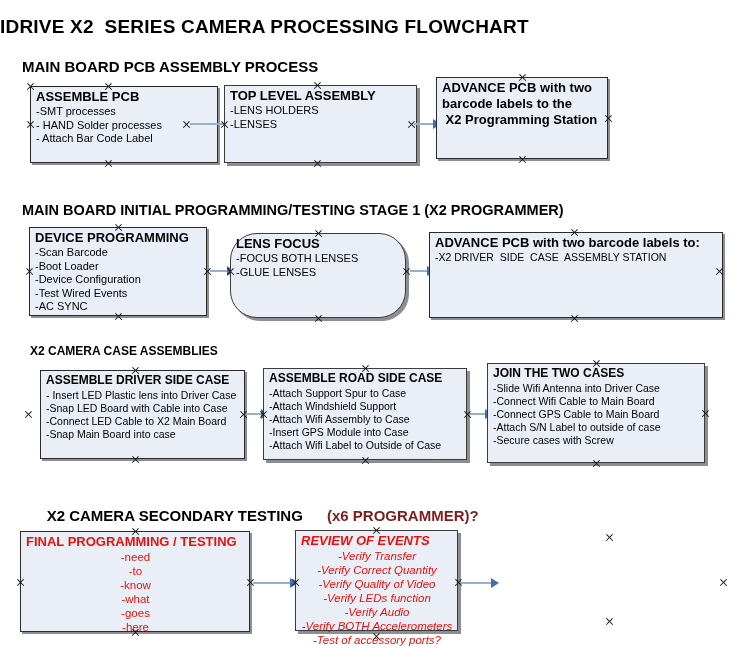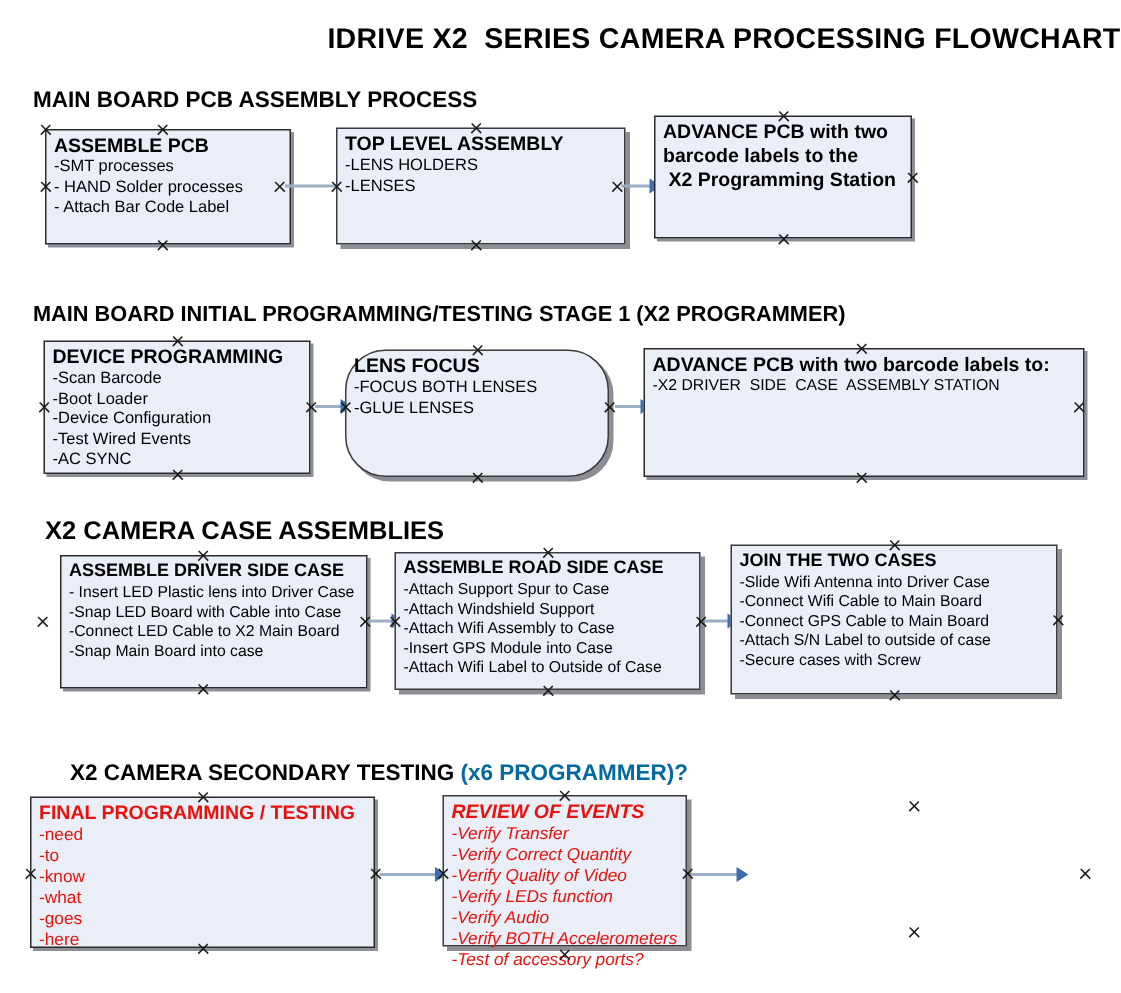--- a/index.html
+++ b/index.html
@@ -19,37 +19,38 @@
     background: #ffffff;
     overflow: hidden;
   }
 
   
   .doc-title {
     position: absolute;
     left: 0;
     top: 16px;
     width: 747px;
-    text-align: right;
+    text-align: left;
     font-size: 19px;
     font-weight: bold;
     color: #000000;
     letter-spacing: 0.2px;
     white-space: pre;
   }
 
   
   .section-head {
     position: absolute;
     font-weight: bold;
     color: #000000;
     white-space: pre;
   }
   .section-head .accent {
-    color: #0369a1;
+    color: #7f1d1d;
+    margin-left: 20px;
   }
 
   
   .node {
     position: absolute;
     background: #e9eef7;
     box-sizing: border-box;
     border: 1px solid #2a2a2a;
     box-shadow: 2px 2px 0 0 rgba(120,124,132,0.85);
     padding: 2px 4px 2px 5px;
@@ -68,21 +69,21 @@
     margin-bottom: 1px;
   }
   .node .node-line {
     font-weight: normal;
     color: #000000;
     font-size: 11px;
     line-height: 13.5px;
     white-space: pre;
   }
   .node.red .node-title { color: #e8120d; }
-  .node.red .node-line  { color: #e8120d; }
+  .node.red .node-line  { color: #e8120d; text-align: center; }
 
   
   .node.t13 .node-title { font-size: 13px; }
   .node.t12 .node-title { font-size: 12px; }
   .node.l115 .node-line { font-size: 11.5px; line-height: 14px; }
   .node.l105 .node-line { font-size: 10.5px; line-height: 13px; }
 
   
   .conn {
     position: absolute;
@@ -123,21 +124,21 @@
 </style>
 </head>
 <body>
 
 <div id="canvas">
 
   <div class="doc-title">IDRIVE X2  SERIES CAMERA PROCESSING FLOWCHART</div>
 
   <div class="section-head" style="left:22px; top:58px; font-size:15px;">MAIN BOARD PCB ASSEMBLY PROCESS</div>
 
-  <div class="node t13" style="left:30px; top:86px; width:164px; height:77px;">
+  <div class="node t13" style="left:30px; top:86px; width:188px; height:77px;">
     <div class="node-title">ASSEMBLE PCB</div>
     <div class="node-line">-SMT processes</div>
     <div class="node-line">- HAND Solder processes</div>
     <div class="node-line">- Attach Bar Code Label</div>
   </div>
   <div class="handle" style="left:30px;  top:86px;"></div>
   <div class="handle" style="left:108px; top:86px;"></div>
   <div class="handle" style="left:30px;  top:124px;"></div>
   <div class="handle" style="left:186px; top:124px;"></div>
   <div class="handle" style="left:108px; top:163px;"></div>
@@ -203,21 +204,21 @@
   </div>
 
   <div class="node t13 l105" style="left:429px; top:232px; width:294px; height:86px;">
     <div class="node-title">ADVANCE PCB with two barcode labels to:</div>
     <div class="node-line">-X2 DRIVER  SIDE  CASE  ASSEMBLY STATION</div>
   </div>
   <div class="handle" style="left:574px; top:232px;"></div>
   <div class="handle" style="left:719px; top:271px;"></div>
   <div class="handle" style="left:574px; top:318px;"></div>
 
-  <div class="section-head" style="left:30px; top:344px; font-size:17px;">X2 CAMERA CASE ASSEMBLIES</div>
+  <div class="section-head" style="left:30px; top:344px; font-size:12px;">X2 CAMERA CASE ASSEMBLIES</div>
 
   <div class="node t12 l105" style="left:40px; top:370px; width:205px; height:89px;">
     <div class="node-title">ASSEMBLE DRIVER SIDE CASE</div>
     <div class="node-line">- Insert LED Plastic lens into Driver Case</div>
     <div class="node-line">-Snap LED Board with Cable into Case</div>
     <div class="node-line">-Connect LED Cable to X2 Main Board</div>
     <div class="node-line">-Snap Main Board into case</div>
   </div>
   <div class="handle" style="left:135px; top:370px;"></div>
   <div class="handle" style="left:28px;  top:414px;"></div>

